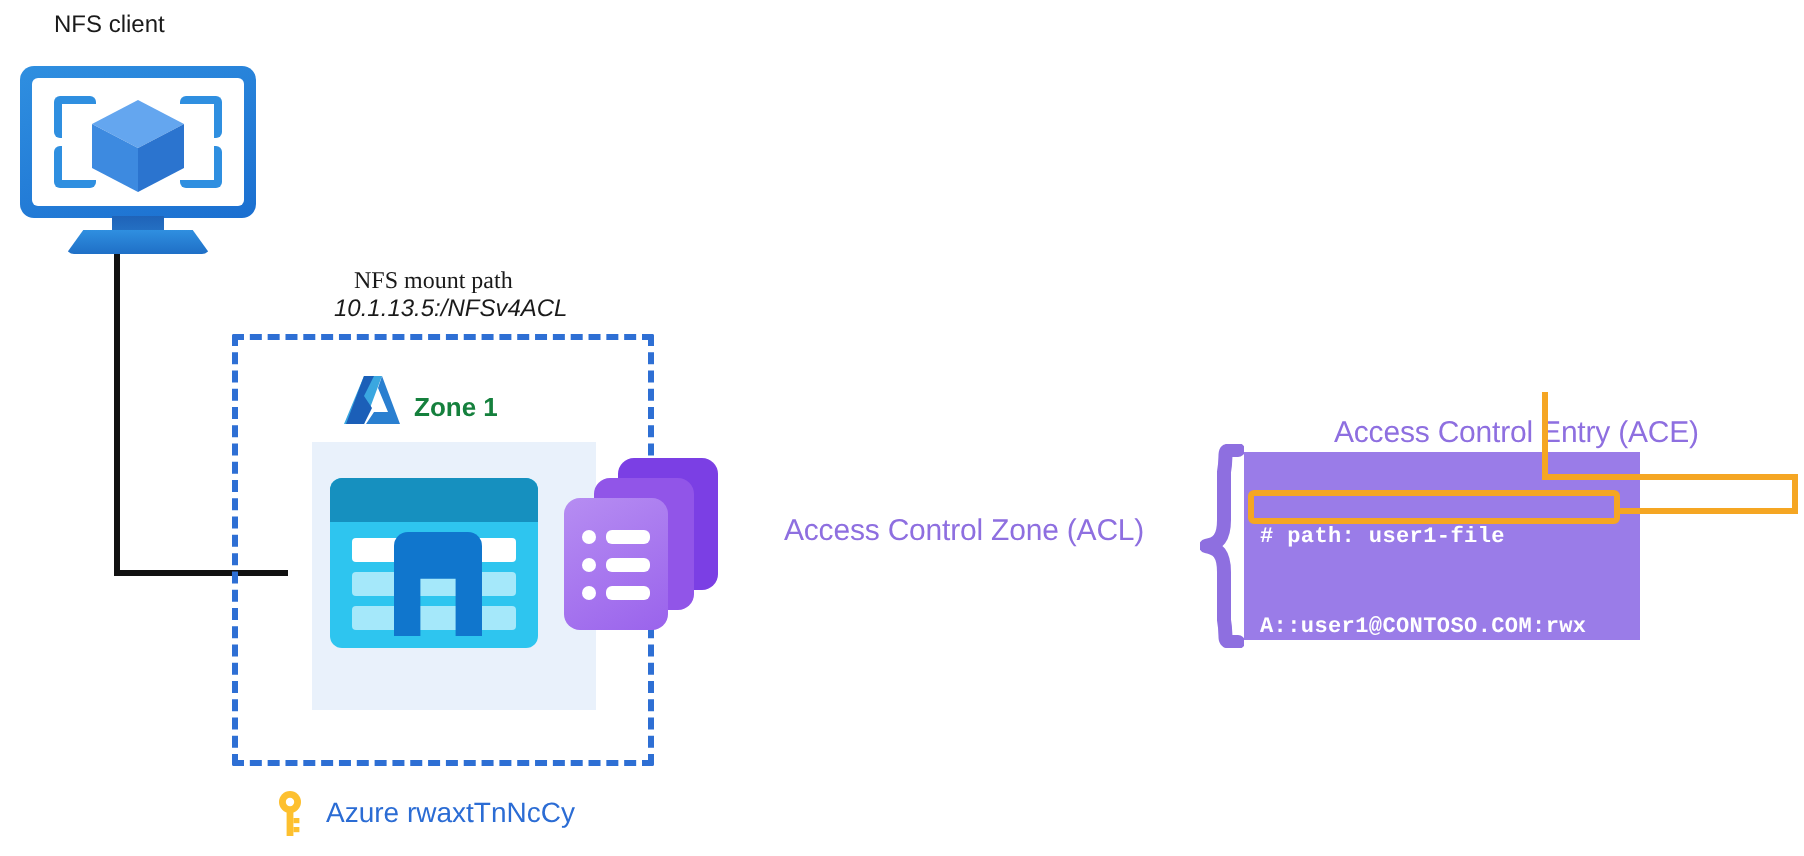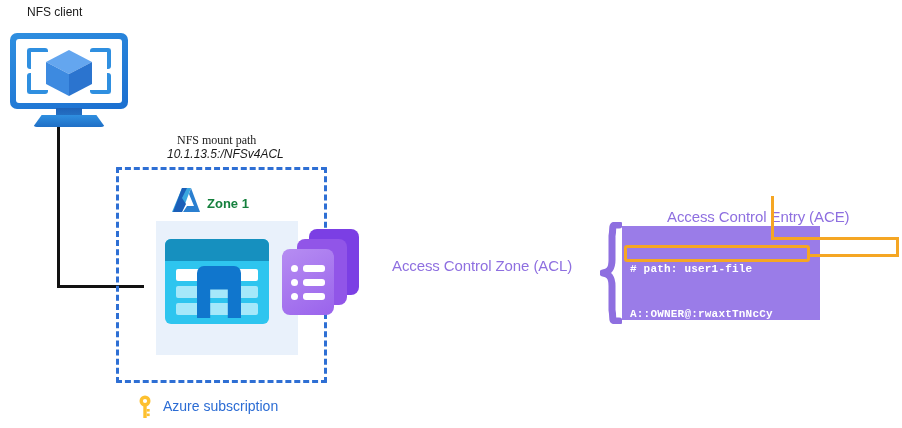--- a/index.html
+++ b/index.html
@@ -296,31 +296,32 @@
     <div class="doc-row" style="left:21px; top:44px; width:22px;"></div>
   </div>
 
   <svg class="abs" id="key-icon" viewBox="0 0 16 24">
     <circle cx="8" cy="6" r="5.5" fill="#fdc02f"></circle>
     <circle cx="8" cy="6" r="2.1" fill="#ffffff"></circle>
     <rect x="6.3" y="10" width="3.4" height="13" fill="#fdc02f"></rect>
     <rect x="9.7" y="14" width="3" height="2.6" fill="#fdc02f"></rect>
     <rect x="9.7" y="18.5" width="3" height="2.6" fill="#fdc02f"></rect>
   </svg>
-  <div class="abs lbl-sub" id="sub-label">Azure subscription</div>
+  <div class="abs lbl-sub" id="sub-label">Azure rwaxtTnNcCy</div>
 
   <div class="abs lbl-purple" id="acl-label">Access Control Zone (ACL)</div>
 
   <svg class="abs" id="acl-brace" viewBox="0 0 22 102">
     <path d="M19 3 C10 3, 14 3, 12 14 L12 38 C12 47, 9 50, 3 51 C9 52, 12 55, 12 64 L12 88 C14 99, 10 99, 19 99" fill="none" stroke="#8e6fe0" stroke-width="7" stroke-linecap="round" stroke-linejoin="round"></path>
   </svg>
 
   <div class="abs" id="acl-panel">
     <div id="acl-code">
       <div class="acl-line"># path: user1-file</div>
+      <div class="acl-line">A::user1@CONTOSO.COM:rwx</div>
       <div class="acl-line">A::OWNER@:rwaxtTnNcCy</div>
       <div class="acl-line">A:g:GROUP@:watTNcy</div>
       
     </div>
   </div>
   <div class="abs" id="ace-highlight"></div>
 
   <div class="abs lbl-purple" id="ace-label">Access Control Entry (ACE)</div>
 
   <div class="abs orange-seg" id="orange-v1"></div>

